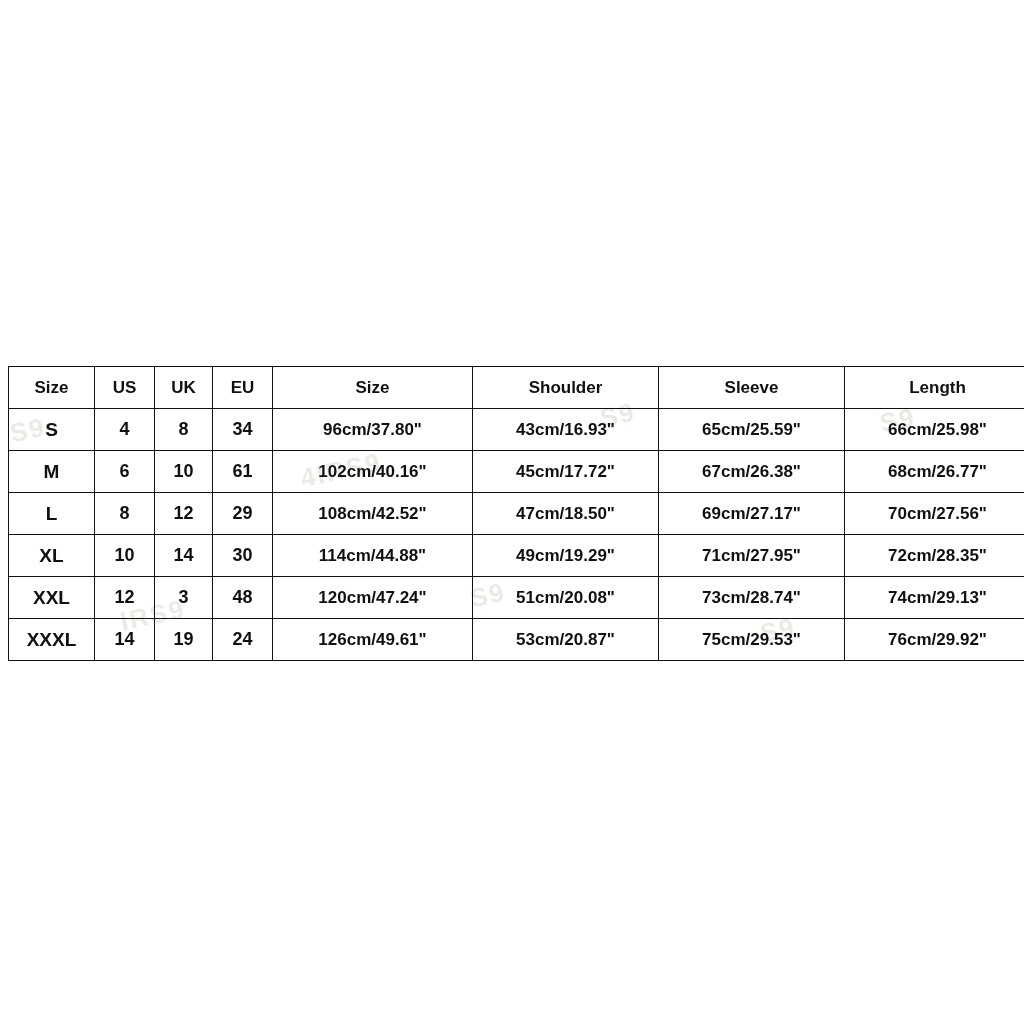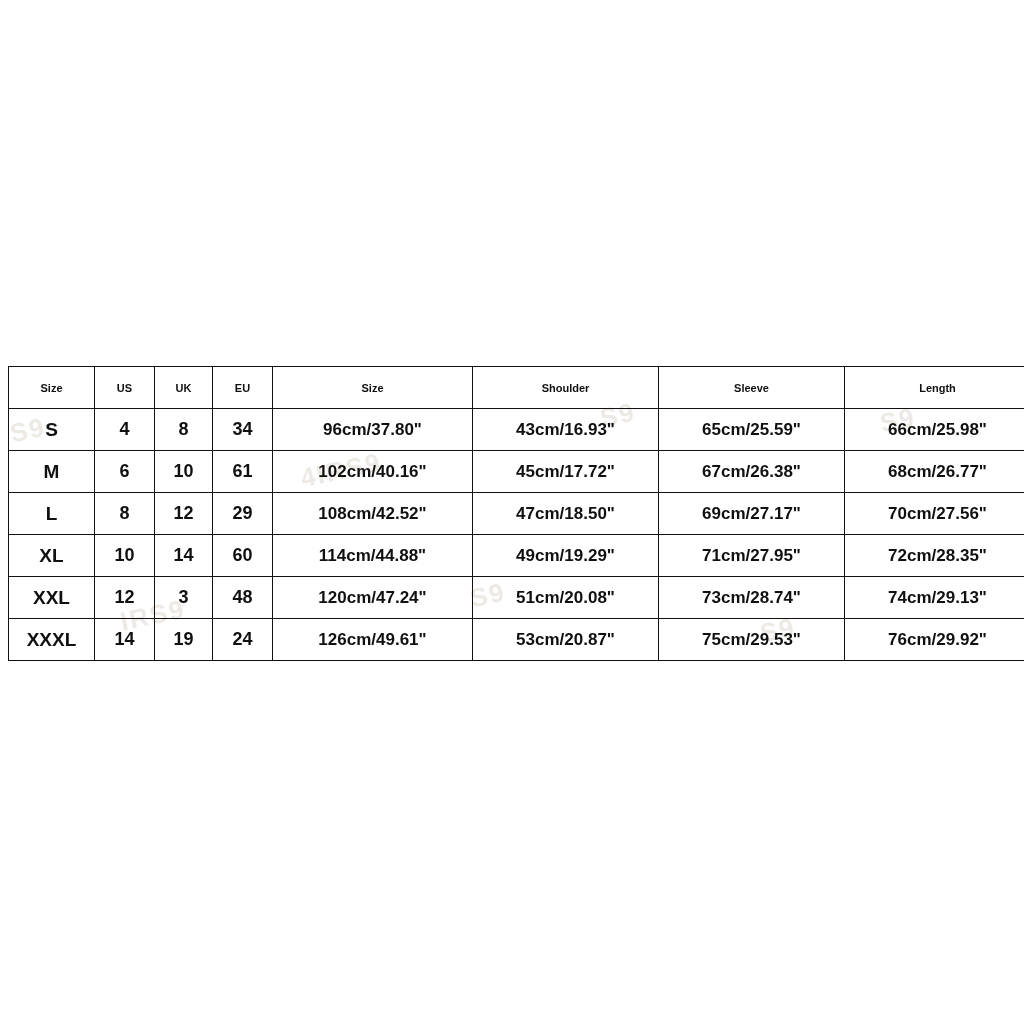--- a/index.html
+++ b/index.html
@@ -30,21 +30,21 @@
     table-layout: fixed;
   }
 
   table.size-chart td,
   table.size-chart th {
     border: 1px solid #111111;
     text-align: center;
     vertical-align: middle;
     height: 41px;
     padding: 0 2px;
-    font-size: 11px;
+    font-size: 17px;
     font-weight: bold;
     color: #101010;
     white-space: nowrap;
   }
 
   
   col.c-size     { width: 86px; }
   col.c-us       { width: 60px; }
   col.c-uk       { width: 58px; }
   col.c-eu       { width: 60px; }
@@ -155,21 +155,21 @@
         <td class="num-cell">29</td>
         <td class="meas-cell">108cm/42.52"</td>
         <td class="meas-cell">47cm/18.50"</td>
         <td class="meas-cell">69cm/27.17"</td>
         <td class="meas-cell">70cm/27.56"</td>
       </tr>
       <tr>
         <td class="size-cell">XL</td>
         <td class="num-cell">10</td>
         <td class="num-cell">14</td>
-        <td class="num-cell">60</td>
+        <td class="num-cell">30</td>
         <td class="meas-cell">114cm/44.88"</td>
         <td class="meas-cell">49cm/19.29"</td>
         <td class="meas-cell">71cm/27.95"</td>
         <td class="meas-cell">72cm/28.35"</td>
       </tr>
       <tr>
         <td class="size-cell">XXL</td>
         <td class="num-cell">12</td>
         <td class="num-cell">3</td>
         <td class="num-cell">48</td>

